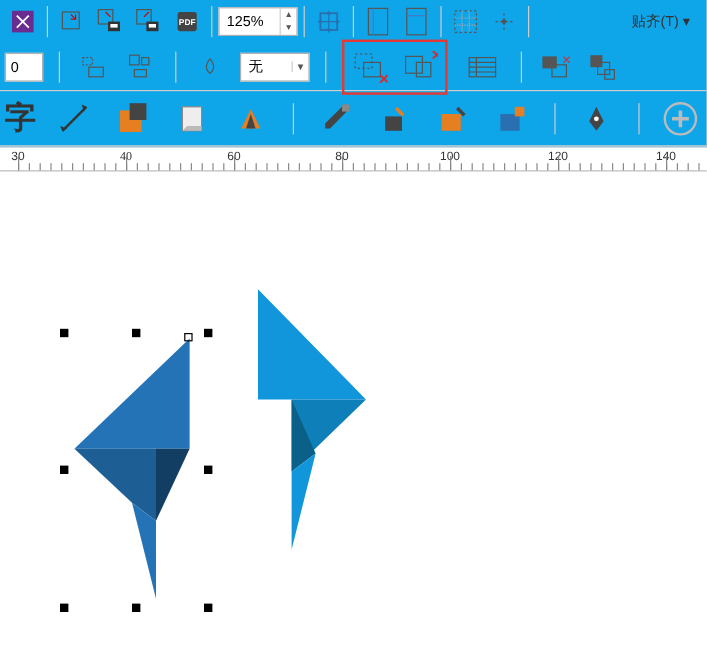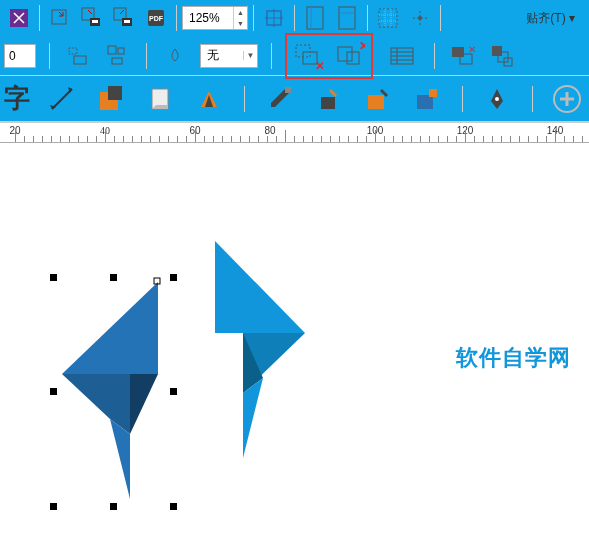--- a/index.html
+++ b/index.html
@@ -268,27 +268,27 @@
     <svg width="32" height="32">
           <circle cx="16" cy="16" r="13" fill="none" stroke="#bbb" stroke-width="2"></circle>
           <path d="M16 9 v14 M9 16 h14" stroke="#bbb" stroke-width="3"></path>
         </svg>
   </div>
 </div>
 </div>
 
 <div class="ruler-h">
 
-<span class="label" style="left: 15px;">20</span>
+<span class="label" style="left: 15px;">30</span>
     <div class="tick major" style="left: 15px;"></div>
     <span class="label" style="left: 105px; font-family: Liberation Serif, serif;">40</span>
     <div class="tick major" style="left: 105px;"></div>
     <span class="label" style="left: 195px;">60</span>
     <div class="tick major" style="left: 195px;"></div>
-    <span class="label" style="left: 270px;">80</span>
+    <span class="label" style="left: 285px;">80</span>
     <div class="tick major" style="left: 285px;"></div>
     <span class="label" style="left: 375px;">100</span>
     <div class="tick major" style="left: 375px;"></div>
     <span class="label" style="left: 465px;">120</span>
     <div class="tick major" style="left: 465px;"></div>
     <span class="label" style="left: 555px;">140</span>
     <div class="tick major" style="left: 555px;"></div>
     <div class="tick" style="left: 15px;"></div>
     <div class="tick" style="left: 24px;"></div>
     <div class="tick" style="left: 33px;"></div>
@@ -377,15 +377,14 @@
   </svg>
 
   <svg style="position:absolute; left:195px; top:90px;" width="130" height="235">
     <polygon points="20,8 110,100 20,100" fill="#1296db"></polygon>
     <polygon points="48,100 110,100 48,160" fill="#0e7fb9"></polygon>
     <polygon points="48,160 48,100 68,145" fill="#0a6089"></polygon>
     <polygon points="48,160 68,145 48,225" fill="#1296db"></polygon>
   </svg>
 
   <div class="watermark">
-    <div class="main">软件自学网</div>
   </div>
 </div>
 
 </body></html>

